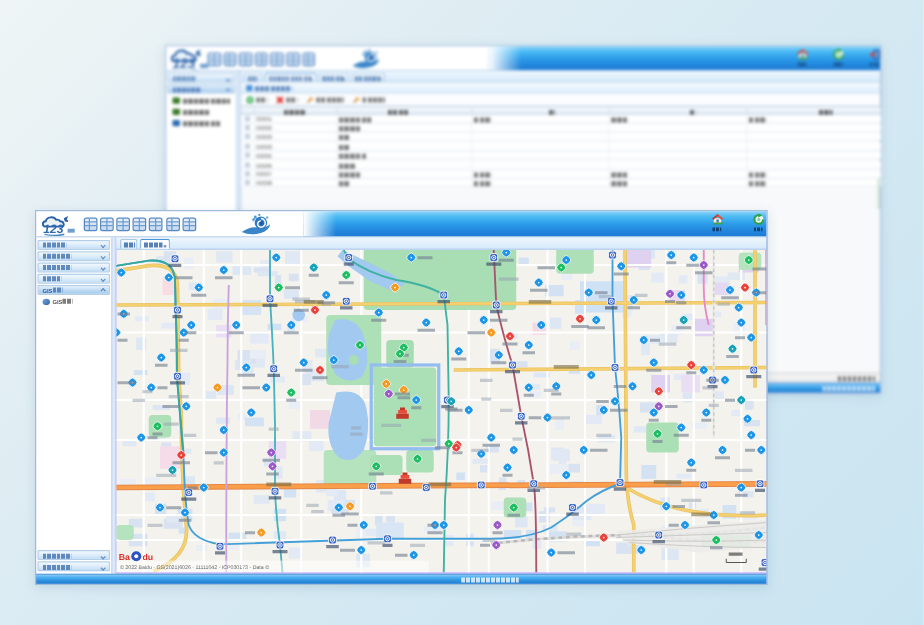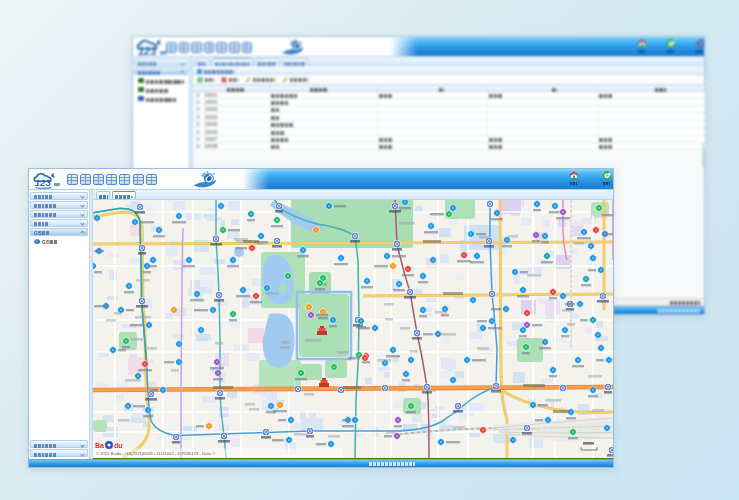--- a/index.html
+++ b/index.html
@@ -1,20 +1,20 @@
 <!DOCTYPE html>
 <html><head><meta charset="utf-8"><style>
 *{margin:0;padding:0;box-sizing:border-box;font-family:"Liberation Sans",sans-serif;}
 html,body{width:739px;height:500px;overflow:hidden;}
 body{background:linear-gradient(135deg,#eff5f6 0%,#e0edf3 28%,#d5e9f2 55%,#c9e4f1 100%);position:relative;}
 .zh{display:inline-block;vertical-align:middle;}
 .tg{position:absolute;border:1.3px solid #5788c2;border-radius:2px;
  background-image:linear-gradient(#6f9cd0,#6f9cd0),linear-gradient(#6f9cd0,#6f9cd0),linear-gradient(#6f9cd0,#6f9cd0),linear-gradient(180deg,#e8f1fa,#c2d9ef);
  background-size:100% 1.1px,100% 1.1px,1.1px 100%,100% 100%;background-position:0 30%,0 68%,50% 0,0 0;background-repeat:no-repeat;}
-.win{position:absolute;background:#4d7c0f;box-shadow:0 2px 8px rgba(80,120,160,.18);}
+.win{position:absolute;background:#c4b5fd;box-shadow:0 2px 8px rgba(80,120,160,.18);}
 #wback{filter:blur(1.15px);}
 #wback .zh{opacity:.75;}
 #wfront{filter:blur(0.5px);}
 #wfront .zh{opacity:.85;}
 
 .hdr{position:absolute;left:0;top:0;right:0;background:#fff;}
 .hblue{position:absolute;top:0;bottom:0;background:linear-gradient(180deg,#8fd4f8 0%,#4cbcf4 20%,#2d9dea 50%,#2186dc 78%,#1e7cd2 100%);}
 .icn{position:absolute;text-align:center;}
 
 .tabs{position:absolute;background:linear-gradient(180deg,#eef6fd,#d6eafa);border-bottom:1px solid #b9d6ee;}

